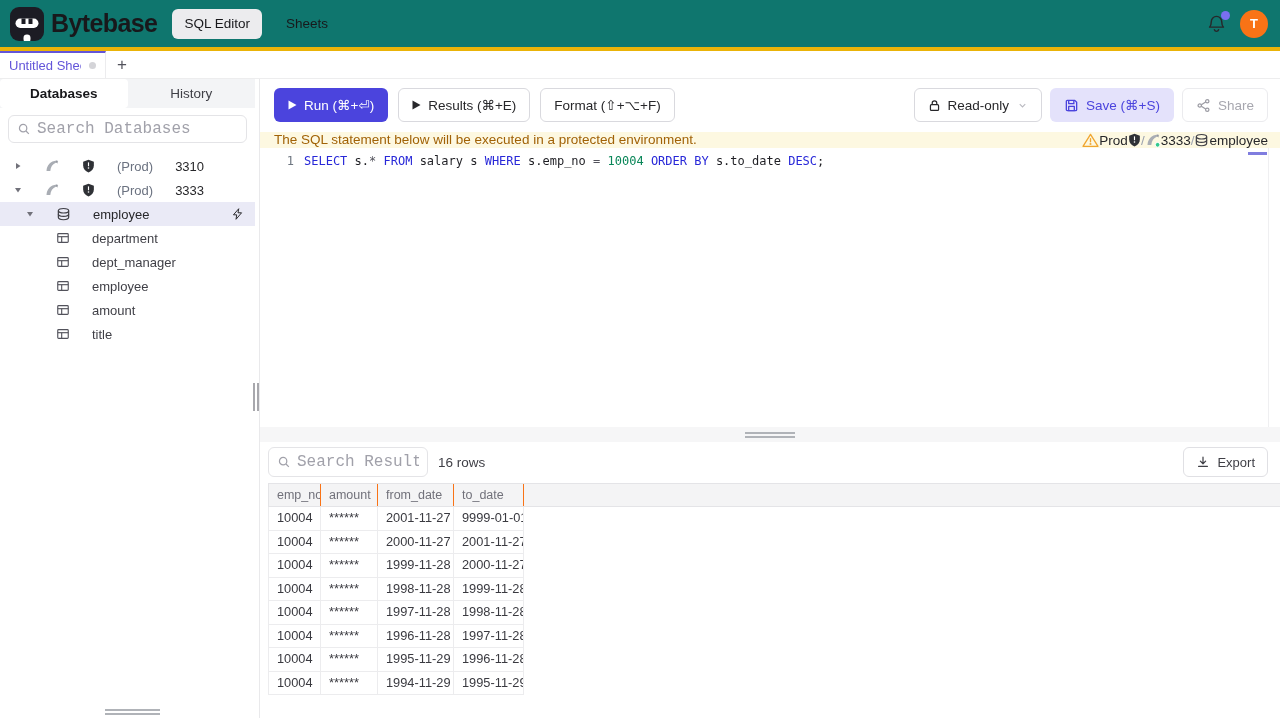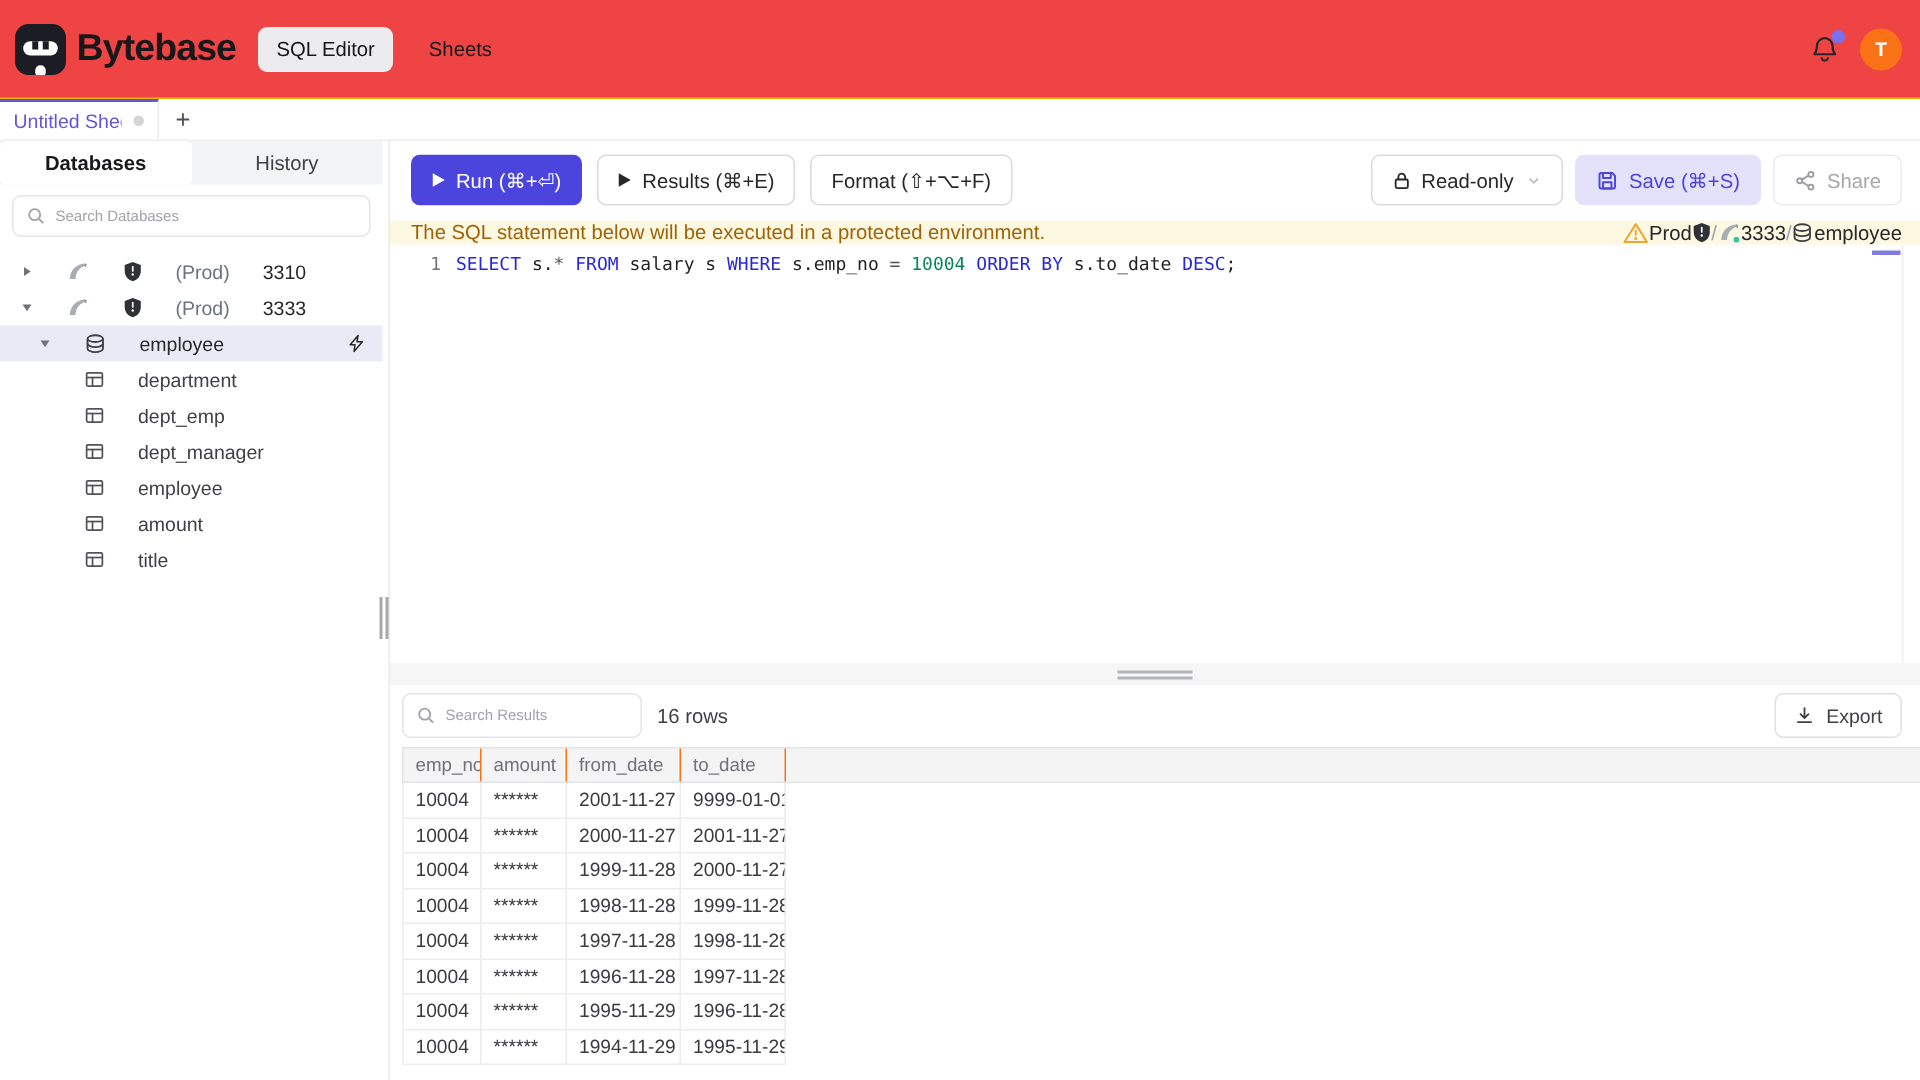--- a/index.html
+++ b/index.html
@@ -6,22 +6,22 @@
     --accent:#4b44dd; --accent-light:#e4e2fb; --tab-purple:#6355d9;
     --warn-bg:#fdf8e1; --warn-text:#a16207; --kw:#2828d8; --num:#098658;
     --avatar-orange:#f97316;
   }
   *{box-sizing:border-box;margin:0;padding:0}
   html,body{width:1280px;height:720px;overflow:hidden;background:#fff;
     font-family:"Liberation Sans",sans-serif;color:#27272a;}
   svg{display:block}
 
   
-  .topbar{height:66px;display:flex;align-items:center;padding:0 12px 0 10px;
-    border-bottom:1px solid #eab308;background:#ef4444}
+  .topbar{height:51px;display:flex;align-items:center;padding:0 12px 0 10px;
+    border-bottom:4px solid #eab308;background:#0f766e}
   .brand{display:flex;align-items:center;gap:7px}
   .brand-name{font-size:25px;font-weight:800;letter-spacing:-0.6px;color:#18181b}
   .nav-item{height:30px;display:inline-flex;align-items:center;padding:0 12px;
     border-radius:6px;font-size:13.5px;font-weight:500;color:#18181b;cursor:pointer}
   .nav-item.active{background:#ececee}
   .nav-item.plain{margin-left:12px}
   .nav-item.first{margin-left:15px}
   .topbar-right{margin-left:auto;display:flex;align-items:center}
   .bell-wrap{position:relative;margin-right:14px;cursor:pointer}
   .bell-badge{position:absolute;top:-3px;right:-4px;width:9px;height:9px;border-radius:50%;
@@ -45,22 +45,22 @@
 
   
   .sidebar{width:255px;flex:none;position:relative;background:#fff}
   .side-tabs{height:29px;display:flex;background:#f3f4f6}
   .side-tab{flex:1;display:flex;align-items:center;justify-content:center;
     font-size:13.5px;font-weight:500;color:#3f3f46;cursor:pointer}
   .side-tab.active{background:#fff;border-radius:4px;color:#18181b;font-weight:600}
   .search-pad{padding:7px 8px}
   .searchbox{display:flex;align-items:center;gap:6px;height:28px;padding:0 8px;
     border:1px solid #e4e4e7;border-radius:6px;background:#fff;color:#a1a1aa}
-  .searchbox input{border:0;outline:0;flex:1;min-width:0;font-size:10px;color:#be185d;
-    font-family:Liberation Sans, sans-serif;background:transparent}
+  .searchbox input{border:0;outline:0;flex:1;min-width:0;font-size:16px;color:#be185d;
+    font-family:Liberation Mono, monospace;background:transparent}
   .searchbox input::placeholder{color:#a1a1aa}
   .tree{margin-top:4px}
   .tree-row{height:24px;display:flex;align-items:center;gap:22px;font-size:13px;cursor:pointer}
   .tree-row.lvl-instance{padding-left:14px}
   .tree-row.lvl-db{padding-left:26px}
   .tree-row.lvl-table{padding-left:56px}
   .tree-row.selected{background:#eaeaf6}
   .tree-row .env{color:#6b7280}
   .tree-row .tname{color:#27272a}
   .tree-row.lvl-table .tname{color:#3f3f46}
@@ -254,30 +254,20 @@
           <span class="tname">department</span>
         </div>
         <div class="tree-row lvl-table">
           <span>
             <svg width="14" height="14" viewBox="0 0 16 16" fill="none" stroke="#52525b" stroke-width="1.3">
               <rect x="2" y="3" width="12" height="10" rx="1"></rect>
               <line x1="2" y1="6.5" x2="14" y2="6.5"></line>
               <line x1="6.5" y1="6.5" x2="6.5" y2="13"></line>
             </svg>
           </span>
-          <span class="tname">dept_emp</span>
-        </div>
-        <div class="tree-row lvl-table">
-          <span>
-            <svg width="14" height="14" viewBox="0 0 16 16" fill="none" stroke="#52525b" stroke-width="1.3">
-              <rect x="2" y="3" width="12" height="10" rx="1"></rect>
-              <line x1="2" y1="6.5" x2="14" y2="6.5"></line>
-              <line x1="6.5" y1="6.5" x2="6.5" y2="13"></line>
-            </svg>
-          </span>
           <span class="tname">dept_manager</span>
         </div>
         <div class="tree-row lvl-table">
           <span>
             <svg width="14" height="14" viewBox="0 0 16 16" fill="none" stroke="#52525b" stroke-width="1.3">
               <rect x="2" y="3" width="12" height="10" rx="1"></rect>
               <line x1="2" y1="6.5" x2="14" y2="6.5"></line>
               <line x1="6.5" y1="6.5" x2="6.5" y2="13"></line>
             </svg>
           </span>

